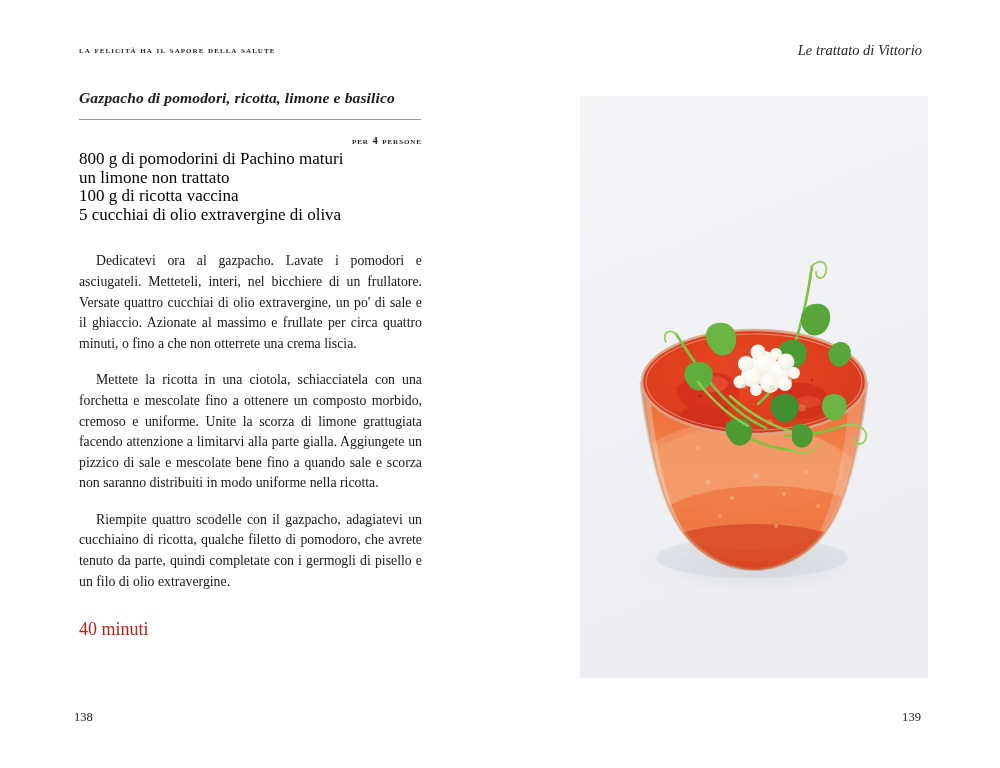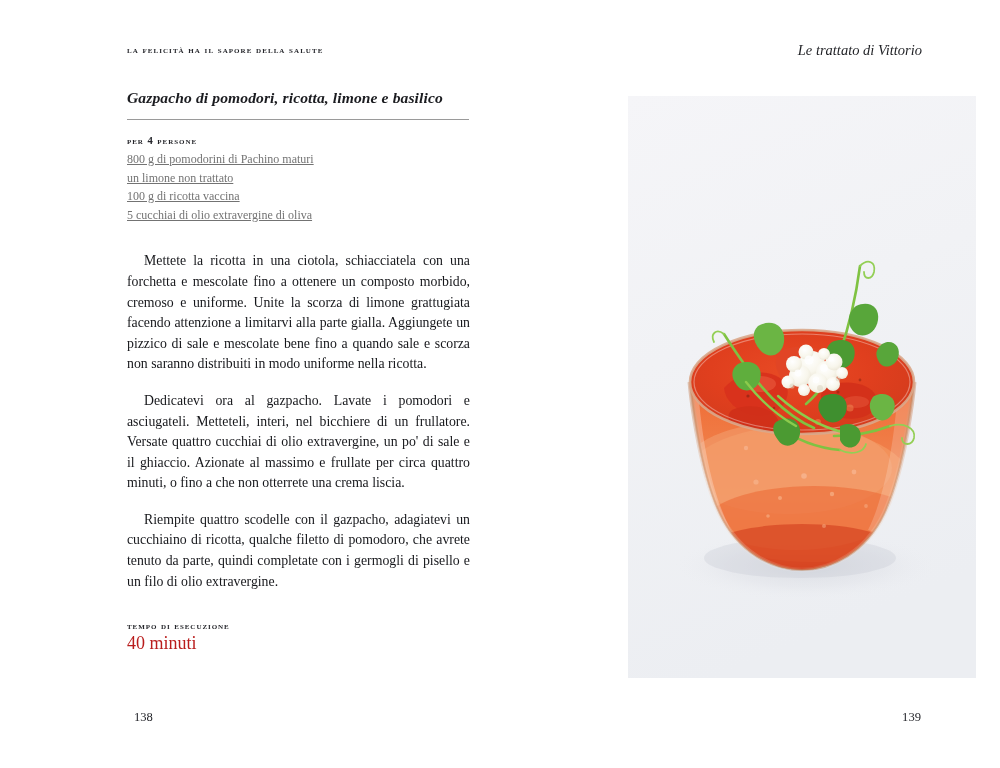--- a/index.html
+++ b/index.html
@@ -14,21 +14,20 @@
     overflow: hidden;
     font-family: "Liberation Serif", "DejaVu Serif", serif;
     color: #1c1c1c;
     position: relative;
   }
 
   .spread {
     position: absolute;
     inset: 0;
     background: #ffffff;
-    margin-left: 48px;
   }
 
   
   .running-head-left {
     position: absolute;
     left: 79px;
     top: 44px;
     font-size: 10.4px;
     letter-spacing: 1.05px;
     color: #25262b;
@@ -73,33 +72,33 @@
 
   .smallcap-head {
     font-size: 10.6px;
     letter-spacing: 0.95px;
     font-variant: small-caps;
     text-transform: lowercase;
     font-weight: 600;
     color: #25262b;
     margin: 0;
     line-height: 1.2;
+    text-align: right;
   }
 
   .ingredients {
     list-style: none;
     margin: 0;
     padding: 0;
   }
   .ingredients li {
-    font-size: 12px;
+    font-size: 17px;
     line-height: 18.6px;
-    color: #737373;
+    color: #000000;
     white-space: nowrap;
-    text-decoration: underline;
   }
 
   .ingredients-block { margin-top: 15px; }
   .ingredients-block .smallcap-head { margin-bottom: 2px; }
 
   .body-p {
     font-size: 13.8px;
     line-height: 20.6px;
     text-align: justify;
     text-justify: inter-word;
@@ -119,21 +118,21 @@
     margin: 1px 0 0 0;
   }
 
   
   .folio {
     position: absolute;
     top: 710px;
     font-size: 12.6px;
     color: #25262b;
   }
-  .folio-left  { left: 86px; }
+  .folio-left  { left: 74px; }
   .folio-right { right: 79px; }
 
   
   .photo {
     position: absolute;
     left: 580px;
     top: 96px;
     width: 348px;
     height: 582px;
     overflow: hidden;
@@ -162,27 +161,26 @@
 
       <ul class="ingredients">
         <li>800 g di pomodorini di Pachino maturi</li>
         <li>un limone non trattato</li>
         <li>100 g di ricotta vaccina</li>
         <li>5 cucchiai di olio extravergine di oliva</li>
       </ul>
     </div>
 
     <div class="paras">
+      <p class="body-p">Dedicatevi ora al gazpacho. Lavate i pomodori e asciugateli. Metteteli, interi, nel bicchiere di un frullatore. Versate quattro cucchiai di olio extravergine, un po' di sale e il ghiaccio. Azionate al massimo e frullate per circa quattro minuti, o fino a che non otterrete una crema liscia.</p>
       <p class="body-p">Mettete la ricotta in una ciotola, schiacciatela con una forchetta e mescolate fino a ottenere un composto morbido, cremoso e uniforme. Unite la scorza di limone grattugiata facendo attenzione a limitarvi alla parte gialla. Aggiungete un pizzico di sale e mescolate bene fino a quando sale e scorza non saranno distribuiti in modo uniforme nella ricotta.</p>
-      <p class="body-p">Dedicatevi ora al gazpacho. Lavate i pomodori e asciugateli. Metteteli, interi, nel bicchiere di un frullatore. Versate quattro cucchiai di olio extravergine, un po' di sale e il ghiaccio. Azionate al massimo e frullate per circa quattro minuti, o fino a che non otterrete una crema liscia.</p>
       <p class="body-p">Riempite quattro scodelle con il gazpacho, adagiatevi un cucchiaino di ricotta, qualche filetto di pomodoro, che avrete tenuto da parte, quindi completate con i germogli di pisello e un filo di olio extravergine.</p>
     </div>
 
     <div class="tempo-block">
-      <div class="smallcap-head">Tempo di esecuzione</div>
       <p class="tempo-value">40 minuti</p>
     </div>
 
   </div>
 
   <div class="folio folio-left">138</div>
 
   <div class="folio folio-right">139</div>
 
   <div class="photo">

